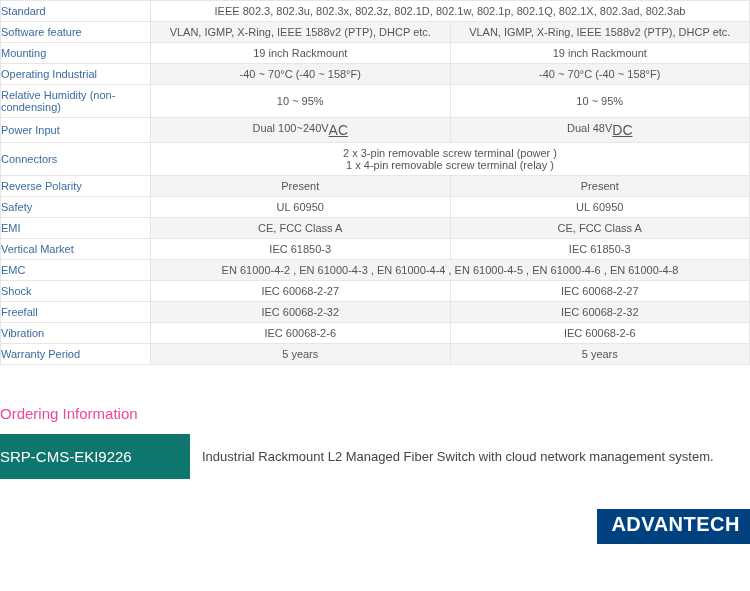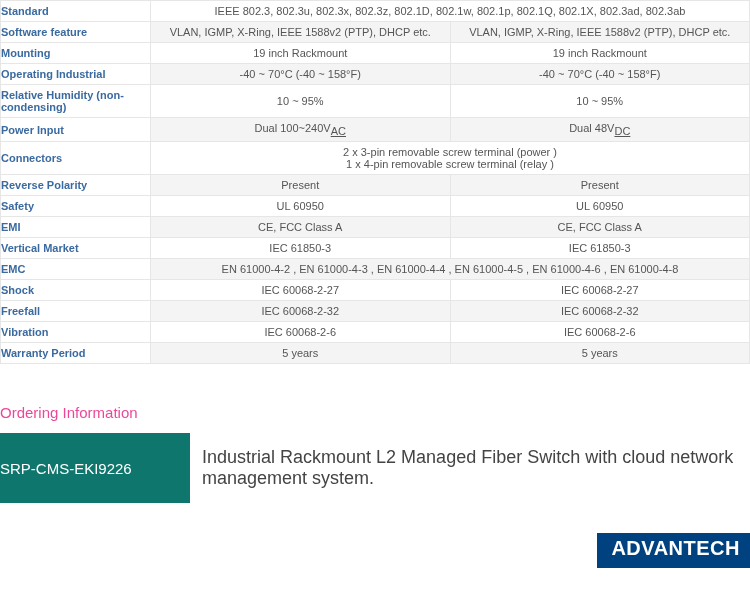--- a/index.html
+++ b/index.html
@@ -19,45 +19,45 @@
   table.spec td, table.spec th {
     border: 1px solid #e6e6e6;
     padding: 4px 6px;
     font-size: 11px;
     text-align: center;
     vertical-align: middle;
   }
   table.spec td.label {
     text-align: left;
     color: #3a6aa0;
-    font-weight: 700;
+    font-weight: 400;
     width: 150px;
     padding-left: 0;
   }
   tr.shade td:not(.label) { background: #f4f4f4; }
   tr.shade td.label { background: #fff; }
-  .sub { font-size: 11px; vertical-align: sub; text-decoration: underline; }
+  .sub { font-size: 14px; vertical-align: sub; text-decoration: underline; }
   .ordering-title {
     font-size: 15px;
     color: #ec4899;
     margin: 40px 0 12px 0;
   }
   .ordering-row { display: flex; align-items: stretch; }
   .sku {
     background: #0f766e;
     color: #fff;
     font-size: 15px;
     font-weight: 500;
     padding: 14px 18px 14px 0;
     flex: 0 0 190px;
     display: flex;
     align-items: center;
   }
   .sku-desc {
-    font-size: 18px;
+    font-size: 13px;
     color: #444;
     padding: 14px 12px;
     display: flex;
     align-items: center;
   }
   .footer {
     position: relative;
     margin-top: 30px;
     height: 80px;
   }

